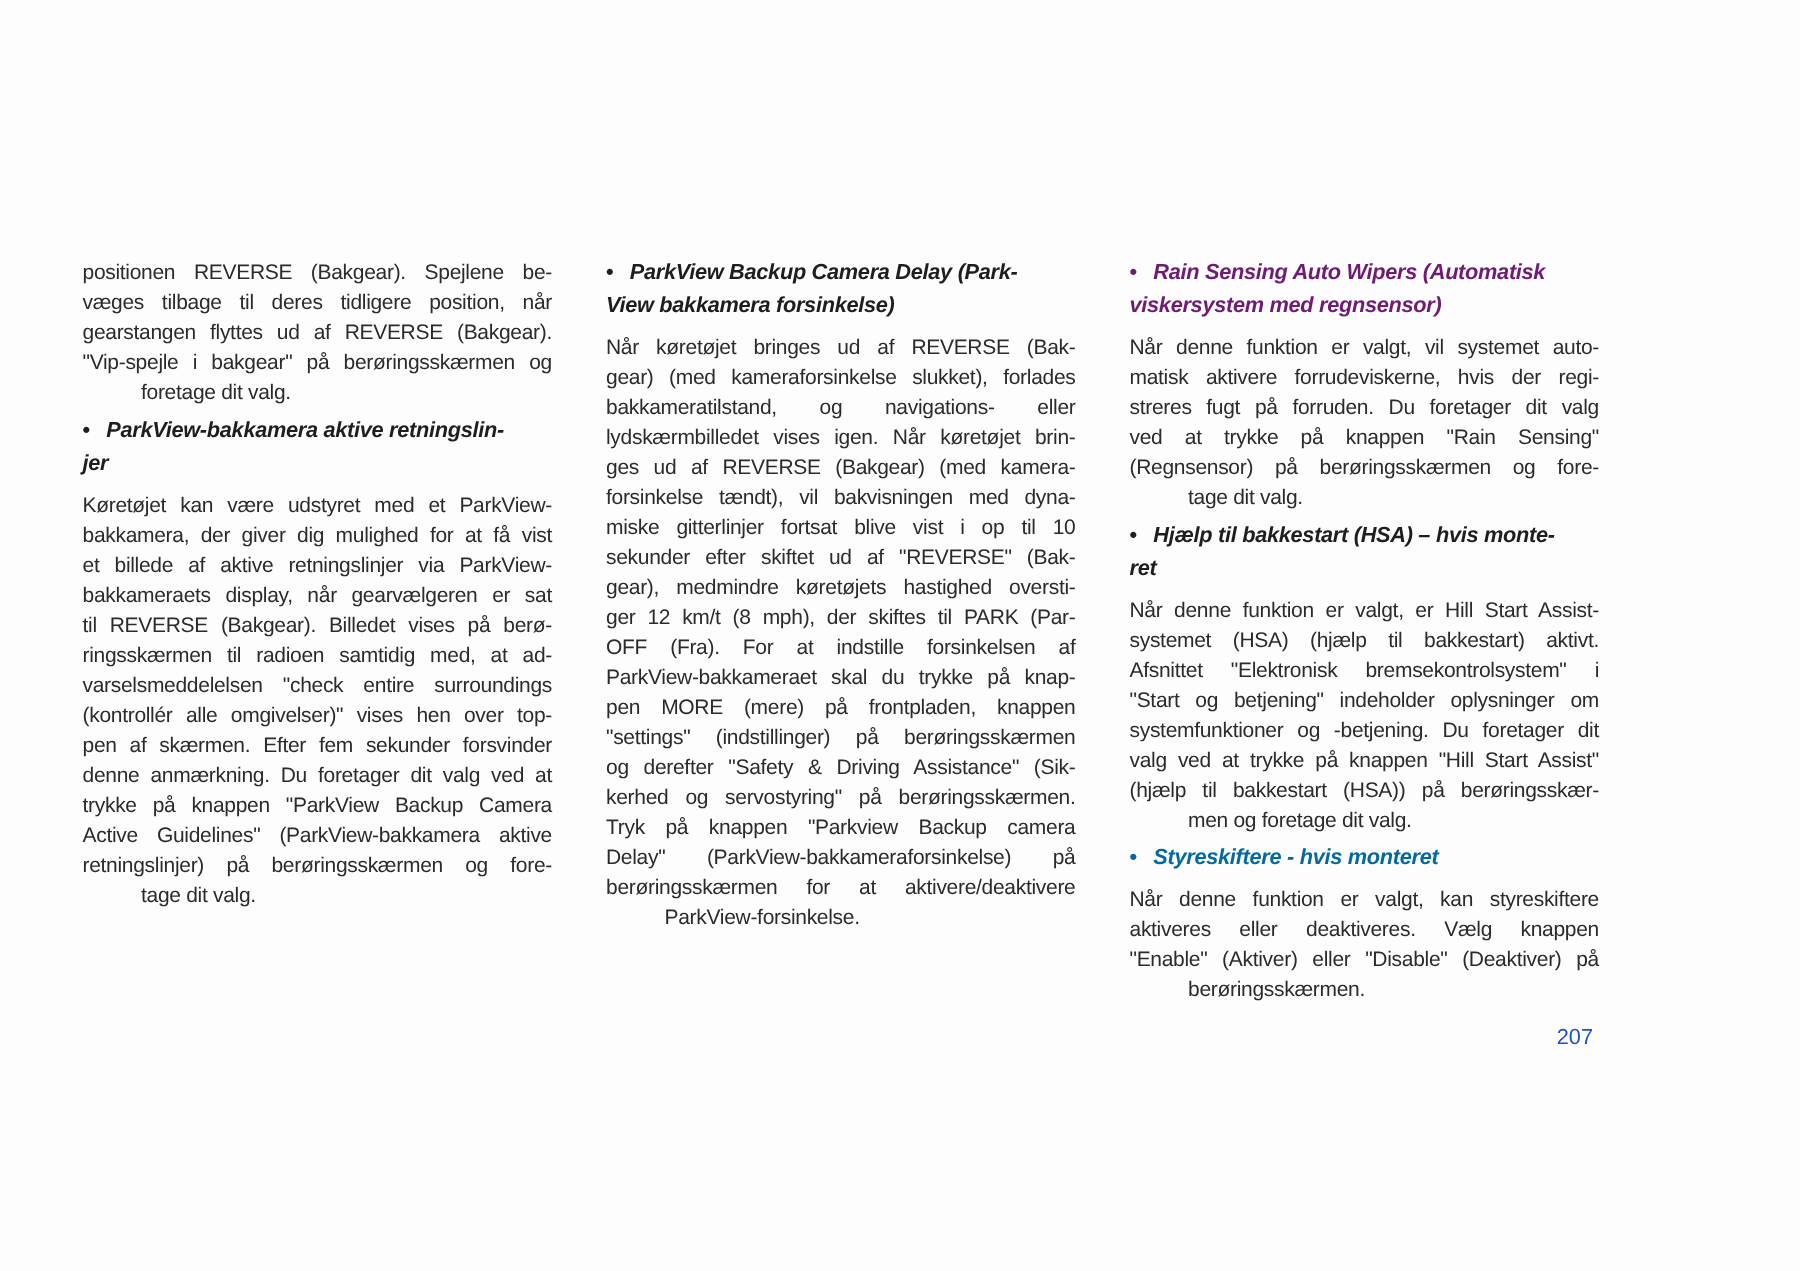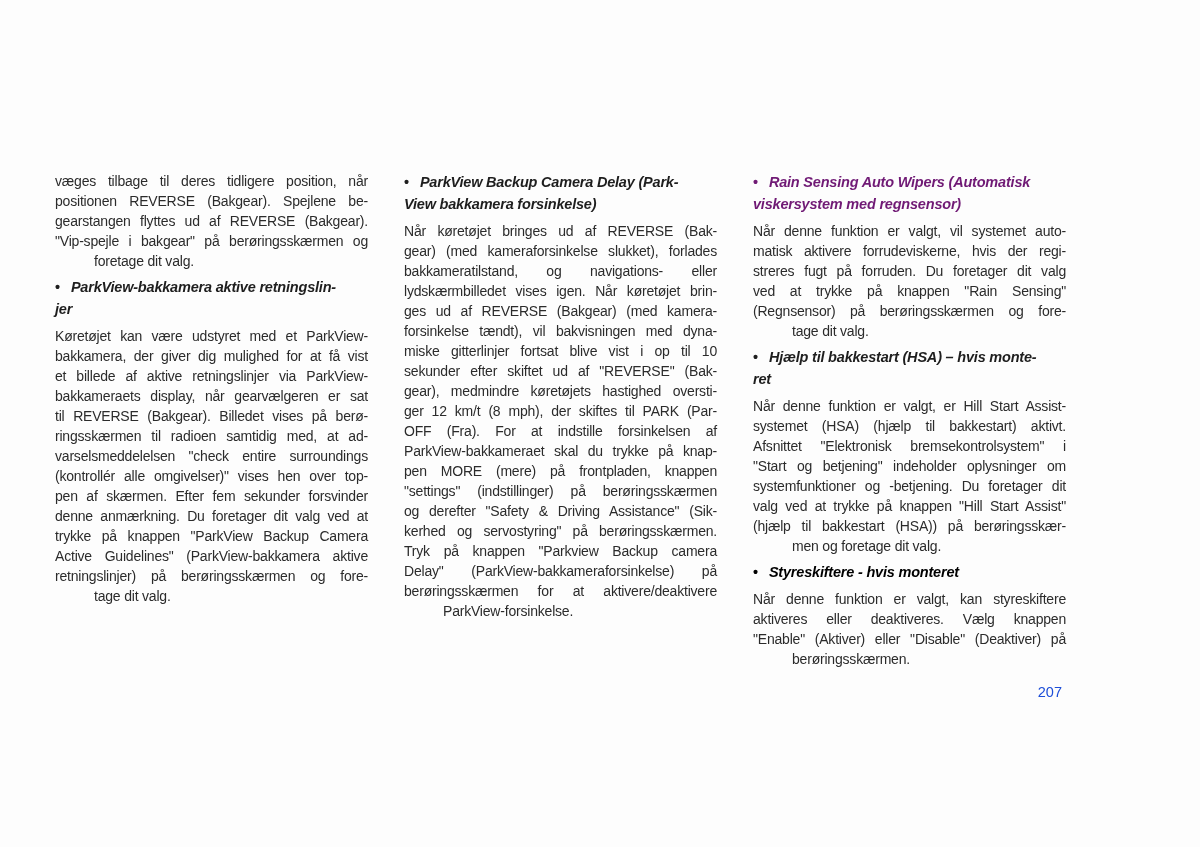--- a/index.html
+++ b/index.html
@@ -74,22 +74,22 @@
     color: #1d4ed8;
   }
 </style>
 </head>
 <body style="background: rgb(253, 253, 253); color: rgb(43, 43, 43);">
 
 <div class="page">
   <div class="columns" id="columns">
       <div class="column">
         <div class="para">
+          <div class="line">positionen REVERSE (Bakgear). Spejlene be-</div>
           <div class="line">væges tilbage til deres tidligere position, når</div>
-          <div class="line">positionen REVERSE (Bakgear). Spejlene be-</div>
           <div class="line">gearstangen flyttes ud af REVERSE (Bakgear).</div>
           <div class="line">"Vip-spejle i bakgear" på berøringsskærmen og</div>
           <div class="line last">foretage dit valg.</div>
         </div>
         <div class="heading" style="color: rgb(30, 30, 30);">
           <div class="line"><span class="bullet">•</span>ParkView-bakkamera aktive retningslin-</div>
           <div class="line">jer</div>
         </div>
         <div class="para">
           <div class="line">Køretøjet kan være udstyret med et ParkView-</div>
@@ -156,21 +156,21 @@
         <div class="para">
           <div class="line">Når denne funktion er valgt, er Hill Start Assist-</div>
           <div class="line">systemet (HSA) (hjælp til bakkestart) aktivt.</div>
           <div class="line">Afsnittet "Elektronisk bremsekontrolsystem" i</div>
           <div class="line">"Start og betjening" indeholder oplysninger om</div>
           <div class="line">systemfunktioner og -betjening. Du foretager dit</div>
           <div class="line">valg ved at trykke på knappen "Hill Start Assist"</div>
           <div class="line">(hjælp til bakkestart (HSA)) på berøringsskær-</div>
           <div class="line last">men og foretage dit valg.</div>
         </div>
-        <div class="heading" style="color: #000000;">
+        <div class="heading" style="color: #0369a1;">
           <div class="line"><span class="bullet">•</span>Styreskiftere - hvis monteret</div>
         </div>
         <div class="para">
           <div class="line">Når denne funktion er valgt, kan styreskiftere</div>
           <div class="line">aktiveres eller deaktiveres. Vælg knappen</div>
           <div class="line">"Enable" (Aktiver) eller "Disable" (Deaktiver) på</div>
           <div class="line last">berøringsskærmen.</div>
         </div>
       </div>
     </div>

